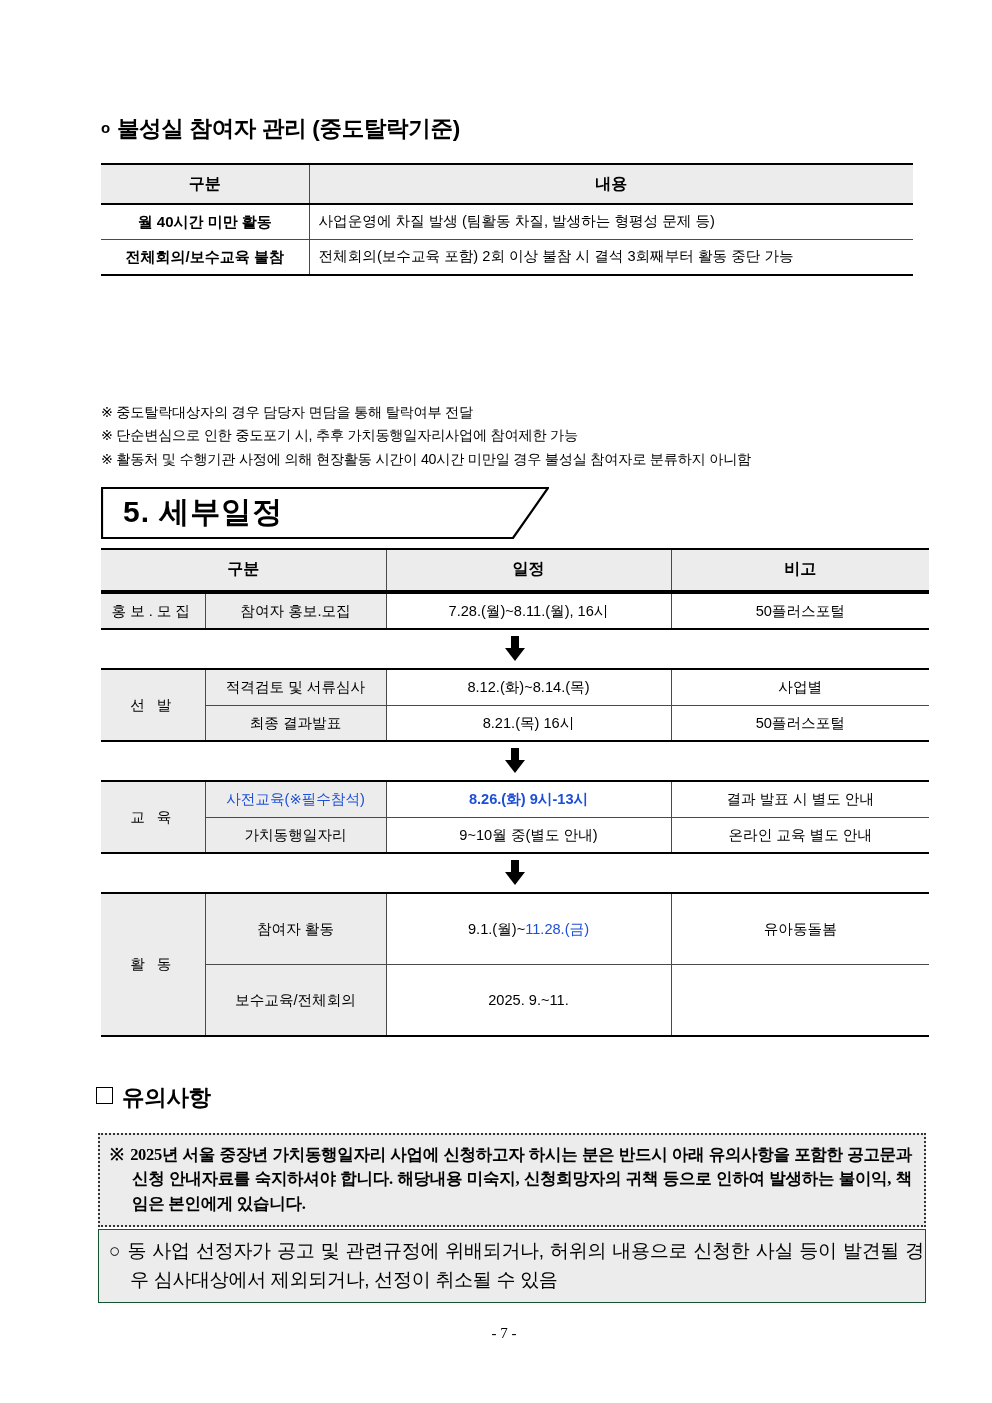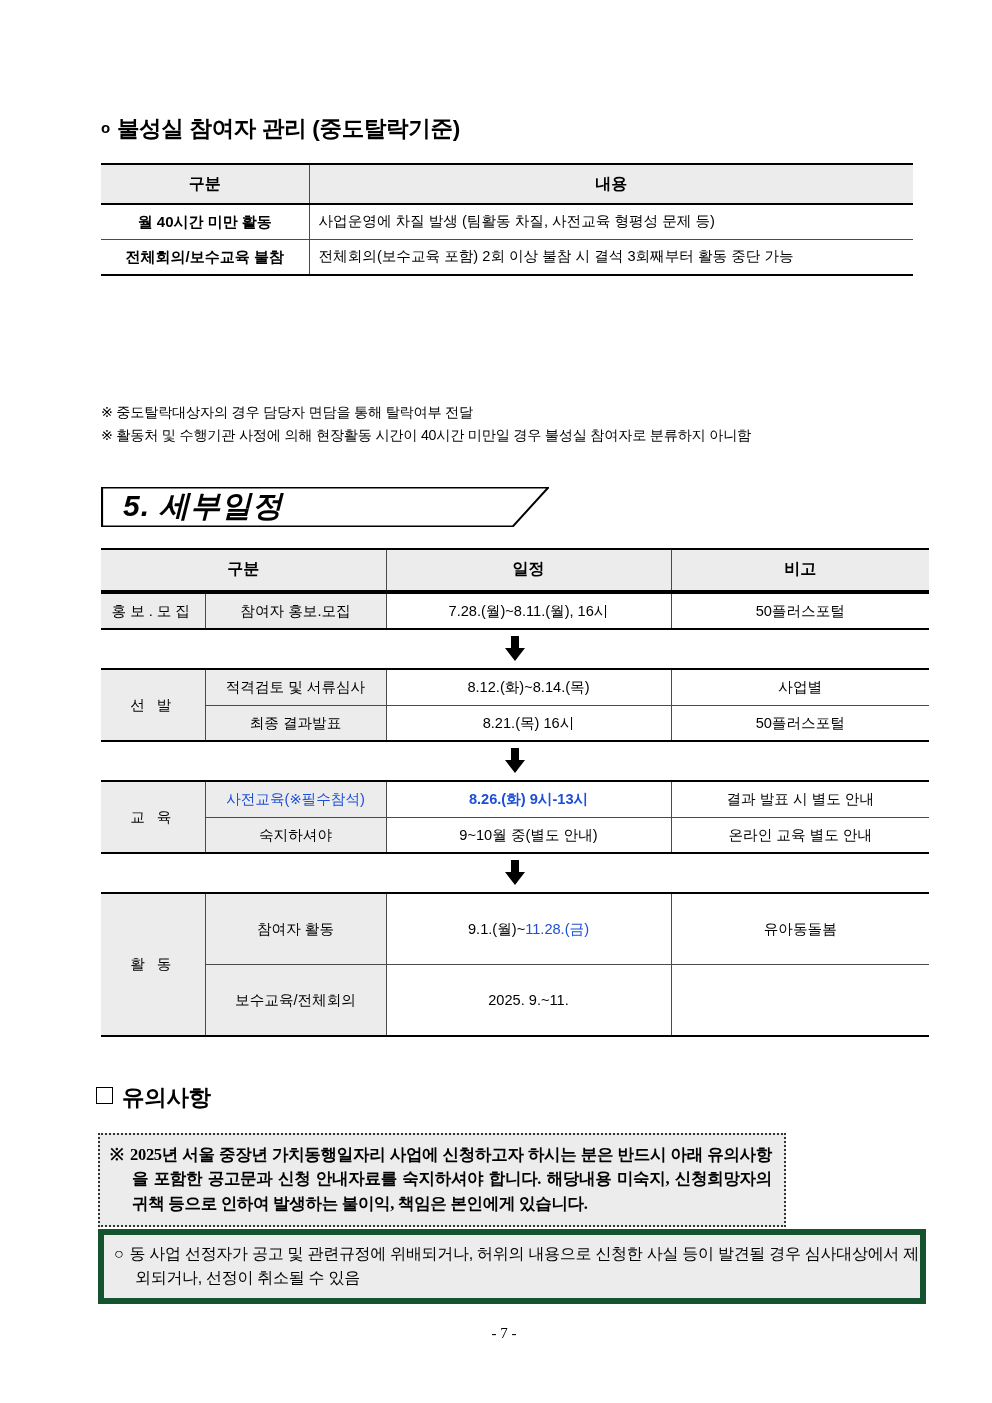--- a/index.html
+++ b/index.html
@@ -90,22 +90,21 @@
     width: 830px;
     font-size: 14.2px;
     line-height: 1.64;
     letter-spacing: -0.25px;
   }
   .notes div { white-space: nowrap; }
 
   
   .banner {
     position: absolute;
-    height: 40px;
-    font-style: italic;
+    height: 52px;
   }
   .banner .shape {
     position: absolute;
     left: 0; top: 0;
     width: 100%; height: 100%;
   }
   .banner .btxt {
     position: absolute;
     left: 22px;
     top: 50%;
@@ -203,21 +202,21 @@
     border: 1.8px solid #000;
     margin-right: 9px;
     vertical-align: 1px;
   }
 
   
   .notice-dotted {
     position: absolute;
     left: 90px;
     top: 1133px;
-    width: 688px;
+    width: 828px;
     box-sizing: border-box;
     background: #ececec;
     border: 2px dotted #333;
     padding: 8px 12px 9px 10px;
     font-family: "Liberation Serif", "DejaVu Serif", serif;
     font-weight: bold;
     font-size: 16.5px;
     line-height: 1.48;
     letter-spacing: -0.3px;
   }
@@ -230,23 +229,23 @@
   }
   .notice-dotted .mk { margin-right: 6px; }
 
   .notice-solid {
     position: absolute;
     left: 90px;
     top: 1229px;
     width: 828px;
     box-sizing: border-box;
     background: #ececec;
-    border: 6px solid #14532d;
+    border: 1px solid #14532d;
     padding: 7px 1px 8px 10px;
-    font-size: 16px;
+    font-size: 19px;
     line-height: 1.5;
     letter-spacing: -0.3px;
   }
   .notice-solid p {
     margin: 0;
     padding-left: 21px;
     text-indent: -21px;
     text-align: justify;
     text-justify: inter-ideograph;
   }
@@ -279,31 +278,32 @@
       </colgroup>
     <thead>
       <tr>
         <th>구분</th>
         <th>내용</th>
       </tr>
     </thead>
     <tbody>
       <tr>
         <td class="lab">월 40시간 미만 활동</td>
-        <td class="body-cell">사업운영에 차질 발생 (팀활동 차질, 사전교육 형평성 문제 등)</td>
+        <td class="body-cell">사업운영에 차질 발생 (팀활동 차질, 발생하는 형평성 문제 등)</td>
       </tr>
       <tr>
         <td class="lab">전체회의/보수교육 불참</td>
         <td class="body-cell">전체회의(보수교육 포함) 2회 이상 불참 시 결석 3회째부터 활동 중단 가능</td>
       </tr>
     </tbody>
   </table>
 
   <div class="notes">
     <div>※ 중도탈락대상자의 경우 담당자 면담을 통해 탈락여부 전달</div>
+    <div>※ 단순변심으로 인한 중도포기 시, 추후 가치동행일자리사업에 참여제한 가능</div>
     <div>※ 활동처 및 수행기관 사정에 의해 현장활동 시간이 40시간 미만일 경우 불성실 참여자로 분류하지 아니함</div>
   </div>
 
   <div class="banner" id="banner5">
     <svg class="shape" viewBox="0 0 448 52" preserveAspectRatio="none">
       <polygon points="1,1 447,1 412,51 1,51" fill="#ffffff" stroke="#000000" stroke-width="2.2"></polygon>
     </svg>
     <div class="btxt">5. 세부일정</div>
   </div>
 
@@ -389,21 +389,21 @@
             <col class="s4">
           </colgroup>
         <tbody>
             <tr>
           <td class="k1" rowspan="2">교   육</td>
           <td class="k2 blue bold">사전교육(※필수참석)</td>
           <td class="bold"><span></span><span class="blue">8.26.(화) 9시-13시</span></td>
           <td>결과 발표 시 별도 안내</td>
         </tr>
         <tr>
-          <td class="k2">숙지하셔야</td>
+          <td class="k2">가치동행일자리</td>
           <td><span>9~10월 중(별도 안내)</span><span class="blue"></span></td>
           <td>온라인 교육 별도 안내</td>
         </tr>
       </tbody>
         </table>
     </div>
 
     <div class="arrow-row">
       <svg class="arrow" viewBox="0 0 22 26">
         <polygon points="7,0 15,0 15,12 21,12 11,25 1,12 7,12" fill="#000000"></polygon>

